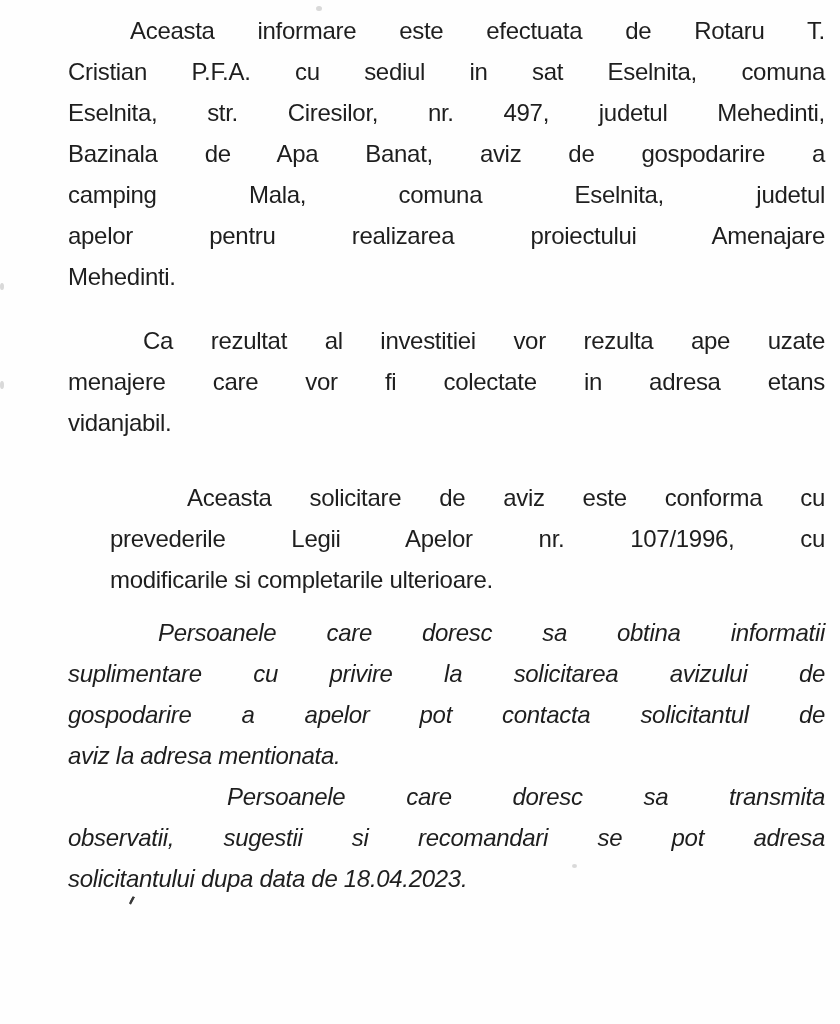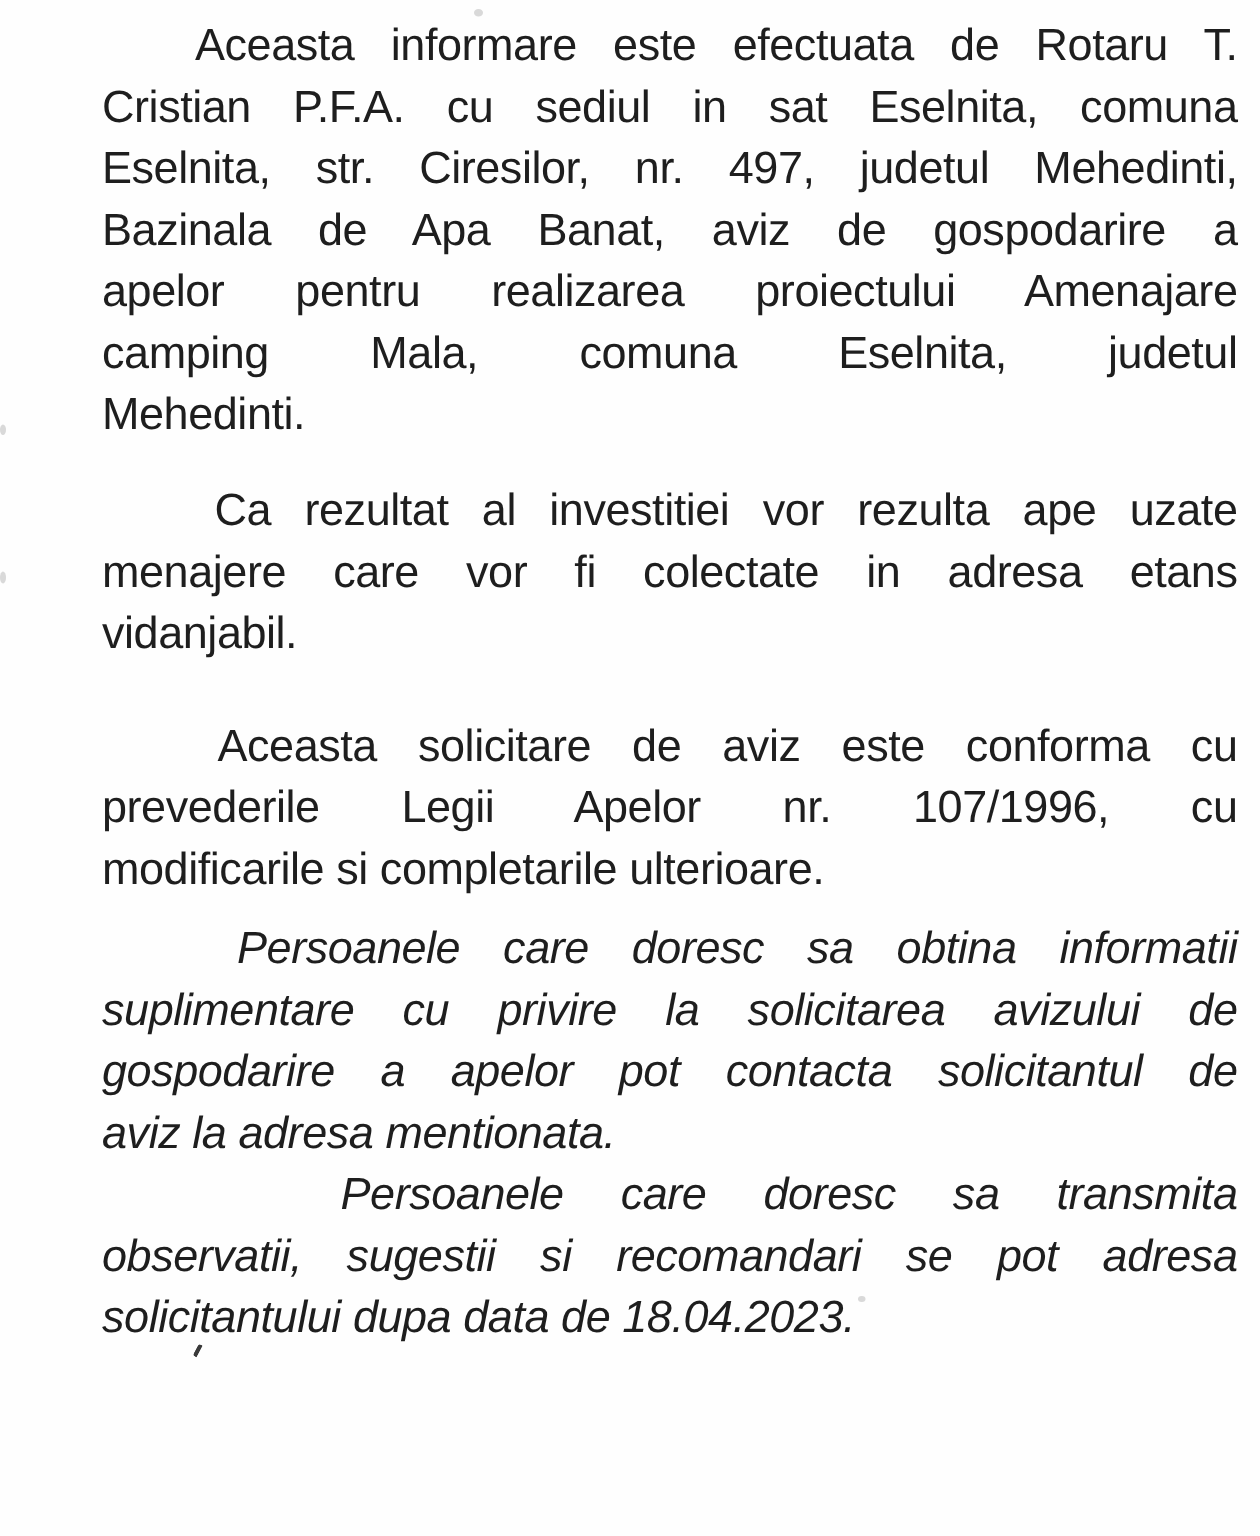--- a/index.html
+++ b/index.html
@@ -4,29 +4,29 @@
 <style>
   html, body { margin: 0; padding: 0; background: #ffffff; }
   .page {
     position: relative;
     width: 840px;
     height: 1024px;
     background: #fefefe;
     overflow: hidden;
     font-family: "Liberation Sans", sans-serif;
     color: #1e1e1e;
-    font-size: 30px;
+    font-size: 24px;
     letter-spacing: -0.3px;
     box-sizing: border-box;
     padding: 10px 15px 0 68px;
   }
   .para { margin: 0; }
   .para.italic { font-style: italic; }
   .para + .para.gap-a { margin-top: 23px; }
-  .para + .para.gap-b { margin-top: 34px; }
+  .para + .para.gap-b { margin-top: 34px; margin-left: 42px; }
   .para + .para.gap-c { margin-top: 12px; }
   .para + .para.gap-d { }
   .line {
     line-height: 41px;
     text-align: justify;
     text-align-last: justify;
     box-sizing: border-box;
   }
   .line.last {
     text-align: right;
@@ -54,22 +54,22 @@
 </head>
 <body>
 
 <div class="page">
 
   <div class="para regular">
     <div class="line ind-a">Aceasta informare este efectuata de Rotaru T.</div>
     <div class="line">Cristian P.F.A. cu sediul in sat Eselnita, comuna</div>
     <div class="line">Eselnita, str. Ciresilor, nr. 497, judetul Mehedinti,</div>
     <div class="line">Bazinala de Apa Banat, aviz de gospodarire a</div>
+    <div class="line">camping Mala, comuna Eselnita, judetul</div>
     <div class="line">apelor pentru realizarea proiectului Amenajare</div>
-    <div class="line">camping Mala, comuna Eselnita, judetul</div>
     <div class="line last">Mehedinti.</div>
   </div>
 
   <div class="para regular gap-a">
     <div class="line ind-b">Ca rezultat al investitiei vor rezulta ape uzate</div>
     <div class="line">menajere care vor fi colectate in adresa etans</div>
     <div class="line last">vidanjabil.</div>
   </div>
 
   <div class="para regular gap-b">

